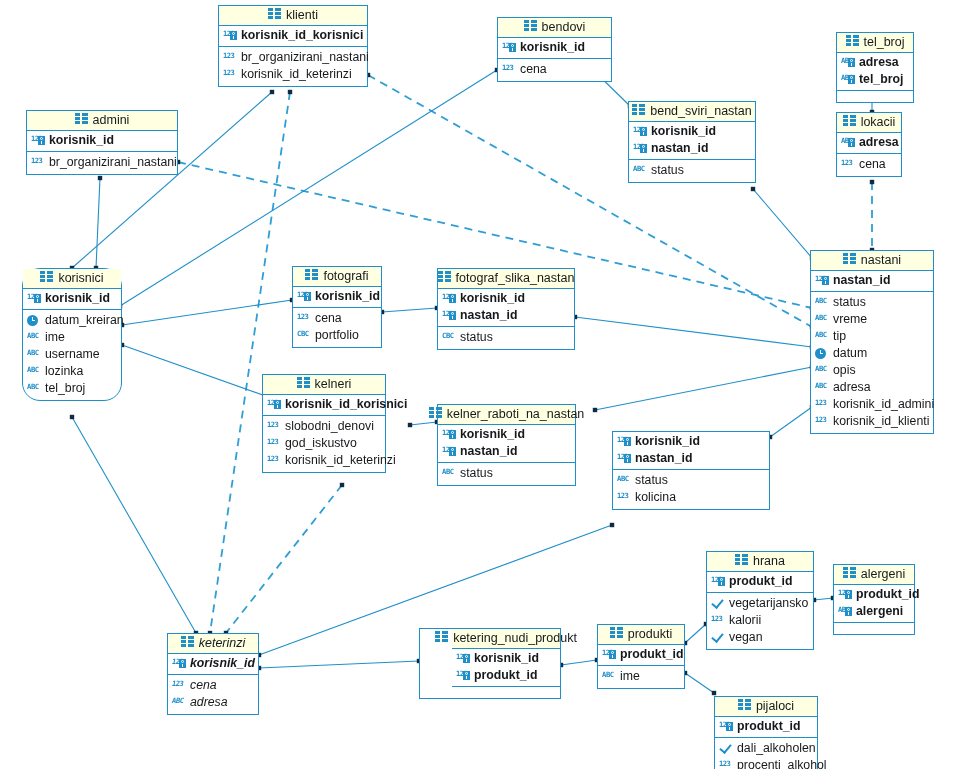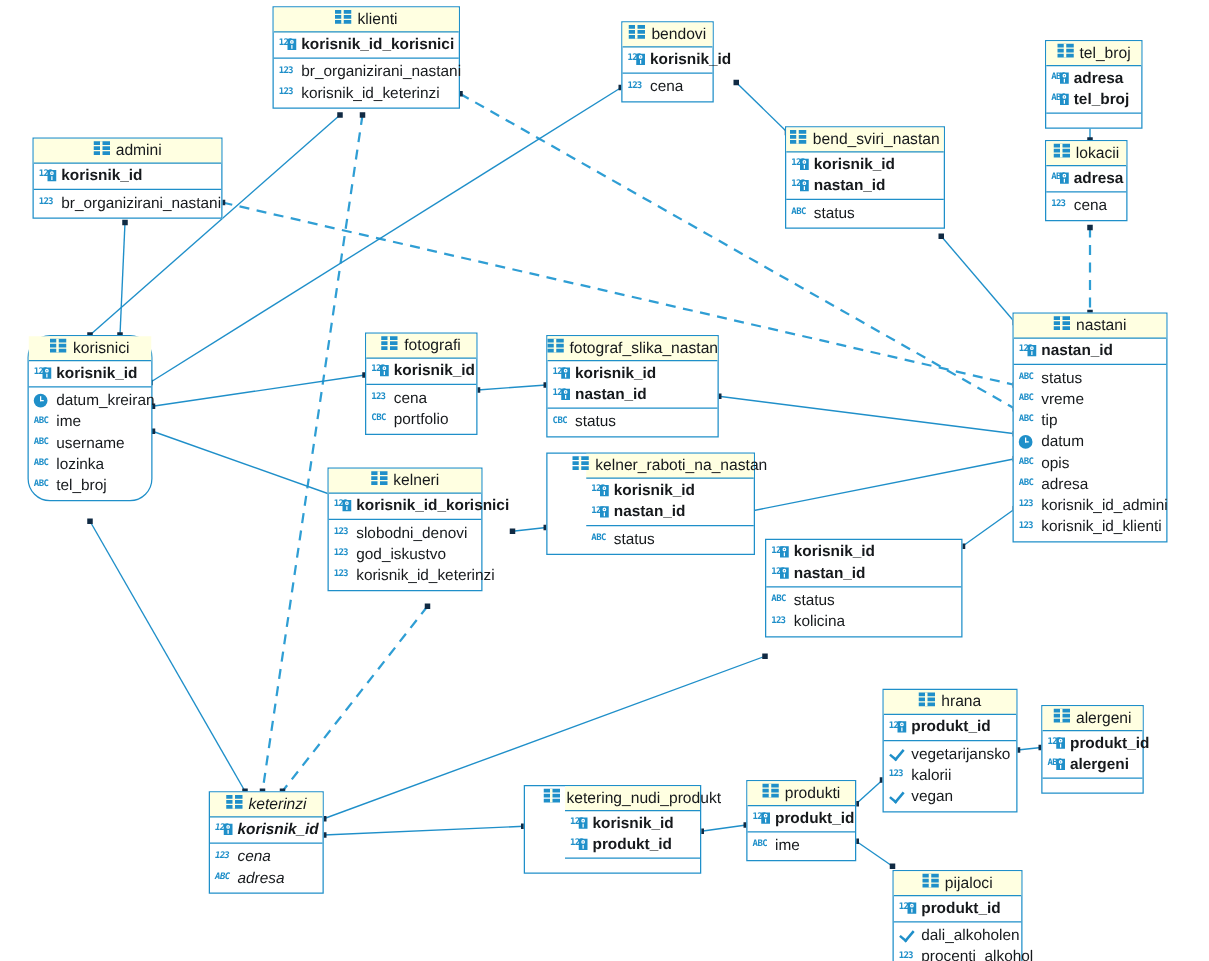--- a/index.html
+++ b/index.html
@@ -193,21 +193,21 @@
           <span>br_organizirani_nastani</span>
         </div>
         <div class="col">
           <span class="cicon num">
             <span class="lbl">123</span>
           </span>
           <span>korisnik_id_keterinzi</span>
         </div>
       </div>
     </div>
-    <div class="table" style="left: 497px; top: 17px; width: 74px;">
+    <div class="table" style="left: 497px; top: 17px; width: 115px;">
       <div class="thead">
         <span class="ticon">
           <i class="r1"></i>
           <i class="r2"></i>
           <i class="r3"></i>
           <i class="v"></i>
         </span>
         <span>bendovi</span>
       </div>
       <div class="pk-group">
@@ -571,21 +571,21 @@
           <span>god_iskustvo</span>
         </div>
         <div class="col">
           <span class="cicon num">
             <span class="lbl">123</span>
           </span>
           <span>korisnik_id_keterinzi</span>
         </div>
       </div>
     </div>
-    <div class="table" style="left: 437px; top: 362px; width: 167px; padding-left: 31px;">
+    <div class="table" style="left: 437px; top: 404px; width: 139px;">
       <div class="thead">
         <span class="ticon">
           <i class="r1"></i>
           <i class="r2"></i>
           <i class="r3"></i>
           <i class="v"></i>
         </span>
         <span>kelner_raboti_na_nastan</span>
       </div>
       <div class="pk-group">

